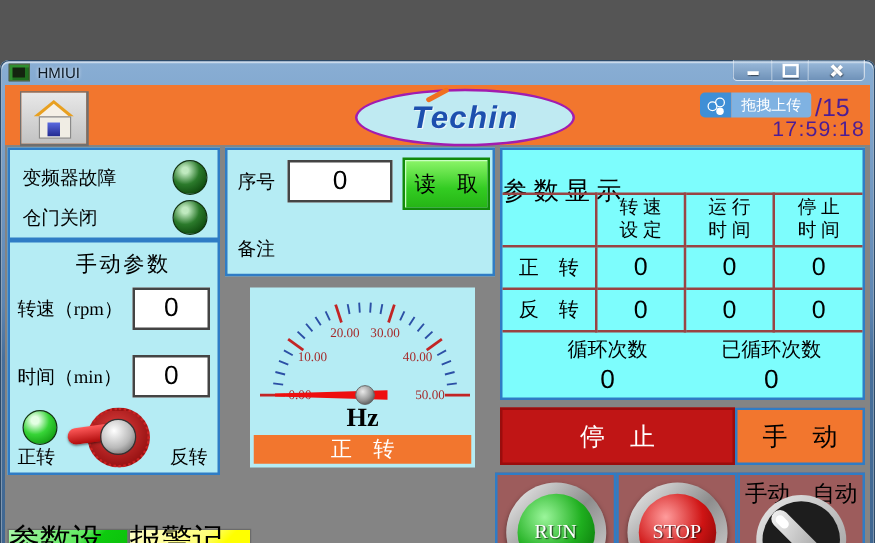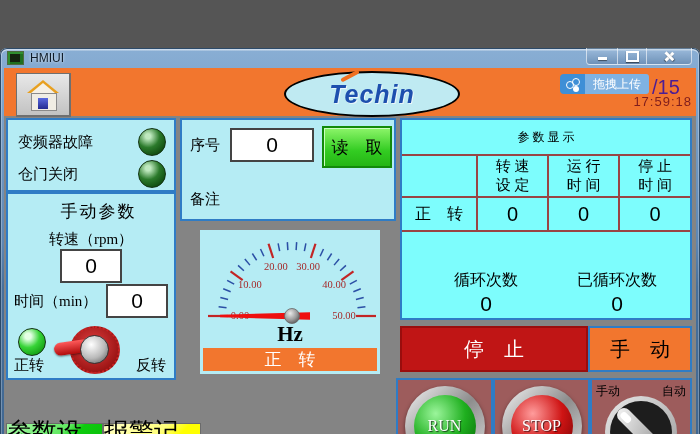--- a/index.html
+++ b/index.html
@@ -26,33 +26,33 @@
   .glyph-close{position:relative;width:11px;height:11px;}
   .glyph-close::before,.glyph-close::after{content:"";position:absolute;left:4.5px;top:0;width:2.5px;height:11px;
     background:#fff;box-shadow:0 1px 1px rgba(0,0,0,.5);}
   .glyph-close::before{transform:rotate(45deg);} .glyph-close::after{transform:rotate(-45deg);}
   
   #content{position:absolute;left:4px;top:20px;width:692px;height:406px;background:#848484;overflow:hidden;}
   
   #header{left:0;top:0;width:692px;height:48px;background:#f2762e;}
   #home-btn{left:12px;top:5px;width:52px;height:41px;background:linear-gradient(#e8e8e8,#c2c2c2);
     border:1px solid #6f6f6f;border-right-width:2px;border-bottom-width:2px;display:flex;align-items:center;justify-content:center;}
-  #logo{left:280px;top:3px;width:172px;height:42px;background:#bfeaf2;border:2px solid #000000;border-radius:50%;
+  #logo{left:280px;top:3px;width:172px;height:42px;background:#bfeaf2;border:2px solid #a21caf;border-radius:50%;
     display:flex;align-items:center;justify-content:center;}
   #logo-text{font-size:25px;font-weight:bold;font-style:italic;color:#1d4fae;letter-spacing:1px;
     text-shadow:1px 1px 0 #eaf6fa;}
   #logo-accent{left:336px;top:6px;width:20px;height:4px;background:#f07020;transform:rotate(-28deg);border-radius:2px;}
   #upload-badge{left:556px;top:6px;height:36px;display:flex;cursor:pointer;}
   #upload-icon{width:25px;height:20px;background:#3f8fd6;border-radius:4px 0 0 4px;display:flex;align-items:center;justify-content:center;}
   #upload-icon i{position:relative;width:14px;height:12px;display:block;}
   #upload-icon i::before,#upload-icon i::after{content:"";position:absolute;width:6px;height:6px;border:1.6px solid #fff;border-radius:50%;}
   #upload-icon i::before{left:0;top:3px;} #upload-icon i::after{right:0;top:0;box-shadow:0 7px 0 -1px #fff;}
   #upload-label{height:20px;padding:0 8px;background:#7fb2e2;color:#fff;font-size:12px;line-height:20px;border-radius:0 3px 3px 0;}
   #page-indicator{left:648px;top:8px;color:#4c1d95;font-size:20px;}
-  #clock{left:588px;top:26px;width:100px;color:#7f1d1d;font-size:13px;letter-spacing:1px;text-align:right;}
+  #clock{left:588px;top:26px;width:100px;color:#4c1d95;font-size:17px;letter-spacing:1px;text-align:right;}
   
   .panel{background:#b5ecf4;border:2px solid #2f7cc5;box-sizing:border-box;}
   .lbl{font-size:15px;}
   
   #status-panel{left:2px;top:50px;width:170px;height:74px;}
   .status-row{position:absolute;left:10px;right:8px;display:flex;justify-content:space-between;align-items:center;height:28px;}
   .led{width:26px;height:26px;border-radius:50%;border:1px solid #123312;
     background:radial-gradient(circle at 35% 28%, #bfe9bf 0 10%, #2b7a2b 45%, #073d07 90%);}
   .led.bright{background:radial-gradient(circle at 35% 28%, #e4ffe4 0 12%, #37d437 45%, #0a8f0a 90%);}
   
@@ -86,21 +86,21 @@
     box-shadow:inset 1px 1px 0 #c9ffc0;display:flex;align-items:center;justify-content:center;
     font-size:17px;cursor:pointer;}
   #note-label{position:absolute;left:8px;top:70px;}
   
   #gauge-panel{left:196px;top:162px;width:180px;height:144px;background:#b5ecf4;}
   #gauge-unit{position:absolute;left:0;right:0;top:92px;text-align:center;font-size:21px;font-weight:600;}
   #gauge-status{position:absolute;left:3px;top:118px;width:174px;height:23px;background:#f2762e;color:#fff;
     display:flex;align-items:center;justify-content:center;font-size:17px;}
   
   #param-panel{left:396px;top:50px;width:292px;height:202px;background:#7dfdfd;}
-  #param-title{position:absolute;left:0;right:0;top:9px;text-align:center;font-size:12px;}
+  #param-title{position:absolute;left:0;right:0;top:19px;text-align:left;font-size:20px;}
   #param-table{position:absolute;left:0;top:34px;width:288px;border-collapse:collapse;table-layout:fixed;}
   #param-table td{border:2px solid #994444;text-align:center;font-family:"Liberation Serif",serif;padding:0;}
   #param-table td:first-child{border-left:none;} #param-table td:last-child{border-right:none;}
   #param-table .hdr td{height:40px;font-size:15px;line-height:1.25;}
   #param-table .datarow td{height:32px;}
   #param-table .rowlabel{font-size:16px;}
   #param-table .val{font-size:20px;font-family:"Liberation Sans",sans-serif;}
   .count-label{position:absolute;top:150px;font-size:16px;text-align:center;}
   .count-value{position:absolute;top:172px;font-size:21px;text-align:center;font-family:"Liberation Sans",sans-serif;}
   
@@ -111,21 +111,21 @@
   
   .pb-cell{top:310px;height:96px;background:#9d5c5c;border:2px solid #2f7cc5;box-sizing:border-box;}
   #run-cell{left:392px;width:97px;} #stopbtn-cell{left:489px;width:97px;} #knob-cell{left:586px;width:102px;}
   .push-btn{position:absolute;left:50%;top:50%;transform:translate(-50%,-50%);width:80px;height:80px;border-radius:50%;
     background:linear-gradient(135deg,#f5f5f5,#8d8d8d 50%,#e0e0e0);display:flex;align-items:center;justify-content:center;cursor:pointer;
     box-shadow:0 2px 4px rgba(0,0,0,.5);}
   .push-btn .cap{width:62px;height:62px;border-radius:50%;display:flex;align-items:center;justify-content:center;
     color:#fff;font-size:16px;font-family:"Liberation Serif",serif;text-shadow:1px 1px 1px rgba(0,0,0,.7);}
   .cap.green{background:radial-gradient(circle at 35% 30%, #9bf59b, #1faf1f 50%, #077007 90%);}
   .cap.red{background:radial-gradient(circle at 35% 30%, #ff9c9c, #cf1414 50%, #7c0404 90%);}
-  #knob-labels{position:absolute;left:4px;right:4px;top:3px;display:flex;justify-content:space-between;font-size:12px;}
+  #knob-labels{position:absolute;left:4px;right:4px;top:3px;display:flex;justify-content:space-between;font-size:18px;}
   #knob{position:absolute;left:50%;top:56%;transform:translate(-50%,-50%);width:72px;height:72px;border-radius:50%;
     background:linear-gradient(135deg,#e9e9e9,#9a9a9a);display:flex;align-items:center;justify-content:center;cursor:pointer;}
   #knob .face{width:62px;height:62px;border-radius:50%;background:#1d1d1d;position:relative;overflow:hidden;}
   #knob .lever{position:absolute;left:50%;top:50%;width:14px;height:62px;margin:-31px 0 0 -7px;border-radius:7px;
     background:linear-gradient(160deg,#f2f2f2,#8f8f8f);transform:rotate(-45deg);}
   #knob .lever::before{content:"";position:absolute;left:3px;top:4px;width:7px;height:12px;border-radius:4px;background:#ffffff;}
   
   .house{position:relative;width:36px;height:30px;}
   .house .roof{position:absolute;left:2px;top:0;width:0;height:0;border-left:16px solid transparent;border-right:16px solid transparent;
     border-bottom:13px solid #e8a020;}
@@ -184,21 +184,21 @@
         <span class="led"></span>
       </div>
       <div class="status-row" style="top:40px;">
         <span class="lbl cjk">仓门关闭</span>
         <span class="led"></span>
       </div>
     </div>
 
     <div id="manual-panel" class="abs panel">
       <div id="manual-title" class="cjk">手动参数</div>
-      <div class="field-row" style="top:36px;flex-direction:column;">
+      <div class="field-row" style="top:36px;">
         <span class="lbl cjk">转速（rpm）</span>
         <span class="num-box">0</span>
       </div>
       <div class="field-row" style="top:90px;">
         <span class="lbl cjk">时间（min）</span>
         <span class="num-box">0</span>
       </div>
       <span id="fwd-led" class="led bright"></span>
       <div id="toggle">
         <span class="base"></span>
@@ -280,20 +280,26 @@
           <td><span>转 速</span><br><span>设 定</span></td>
           <td><span>运 行</span><br><span>时 间</span></td>
           <td><span>停 止</span><br><span>时 间</span></td>
         </tr>
         <tr class="datarow">
           <td class="rowlabel">正　转</td>
           <td class="val">0</td>
           <td class="val">0</td>
           <td class="val">0</td>
         </tr>
+        <tr class="datarow">
+          <td class="rowlabel">反　转</td>
+          <td class="val">0</td>
+          <td class="val">0</td>
+          <td class="val">0</td>
+        </tr>
       </tbody>
         </table>
       <div class="count-label cjk" style="left:24px;width:120px;">循环次数</div>
       <div class="count-value" style="left:24px;width:120px;">0</div>
       <div class="count-label cjk" style="left:150px;width:130px;">已循环次数</div>
       <div class="count-value" style="left:150px;width:130px;">0</div>
     </div>
 
     <div id="stop-bar" class="abs cjk" style="color:#fff;">停　止</div>
     <div id="manual-bar" class="abs cjk">手　动</div>

